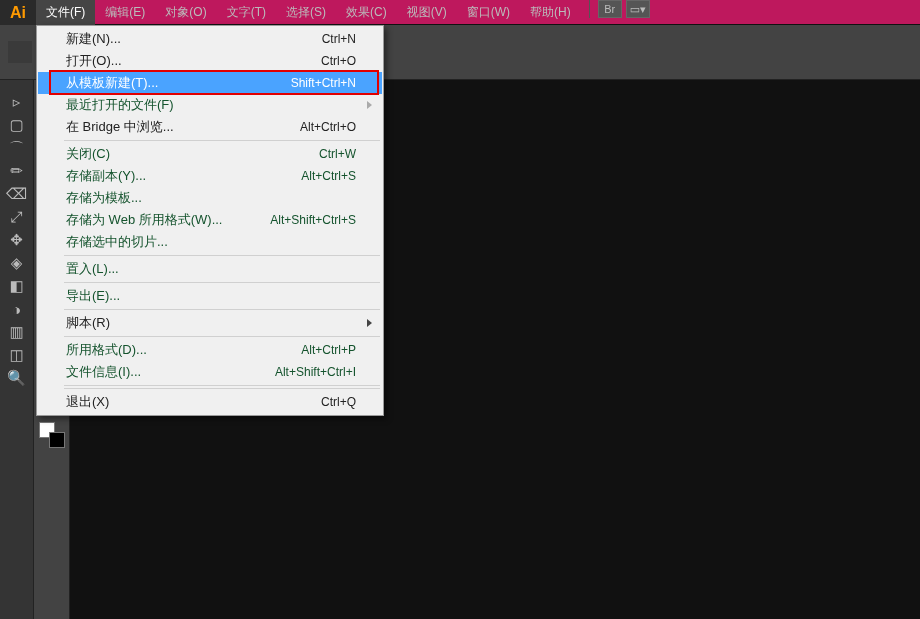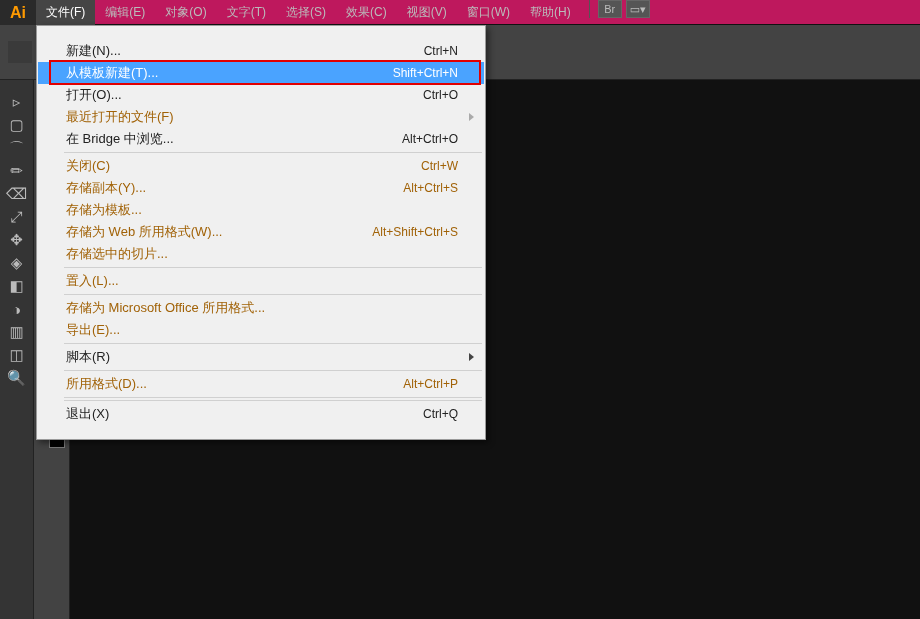--- a/index.html
+++ b/index.html
@@ -91,38 +91,38 @@
     .canvas {
       flex: 1;
       background: #111111;
     }
 
     
     .dropdown {
       position: absolute;
       top: 25px;
       left: 36px;
-      width: 450px;
+      width: 348px;
       background: #f0f0f0;
       border: 1px solid #9a9a9a;
       box-shadow: 3px 3px 6px rgba(0,0,0,.45);
       z-index: 10;
       font-size: 13px;
       color: #222;
-      padding: 14px 1px;
+      padding: 2px 1px;
     }
     .dd-item {
       display: flex;
       justify-content: space-between;
       align-items: center;
       height: 22px;
       padding: 0 26px 0 28px;
       position: relative;
     }
-    .dd-item.disabled { color: #a16207; }
+    .dd-item.disabled { color: #14532d; }
     .dd-item.highlight {
       background: #4aa3ff;
       color: #fff;
     }
     .dd-item.redbox::after {
       content: "";
       position: absolute;
       left: 11px; right: 3px; top: -2px; bottom: -1px;
       border: 2px solid #e20000;
       pointer-events: none;
@@ -216,28 +216,28 @@
       </div>
     </div>
   <div class="canvas"></div>
 </div>
 
 <div class="dropdown" id="dropdown">
     <div class="dd-item">
       <span>新建(N)...</span>
       <span class="shortcut">Ctrl+N</span>
     </div>
+    <div class="dd-item">
+      <span>打开(O)...</span>
+      <span class="shortcut">Ctrl+O</span>
+    </div>
     <div class="dd-item highlight redbox">
       <span>从模板新建(T)...</span>
       <span class="shortcut">Shift+Ctrl+N</span>
     </div>
-    <div class="dd-item">
-      <span>打开(O)...</span>
-      <span class="shortcut">Ctrl+O</span>
-    </div>
     <div class="dd-item disabled">
       <span>最近打开的文件(F)</span>
       <span class="submenu-arrow"></span>
     </div>
     <div class="dd-item">
       <span>在 Bridge 中浏览...</span>
       <span class="shortcut">Alt+Ctrl+O</span>
     </div>
     <div class="dd-sep"></div>
     <div class="dd-item disabled">
@@ -257,34 +257,35 @@
     </div>
     <div class="dd-item disabled">
       <span>存储选中的切片...</span>
     </div>
     <div class="dd-sep"></div>
     <div class="dd-item disabled">
       <span>置入(L)...</span>
     </div>
     <div class="dd-sep"></div>
     <div class="dd-item disabled">
-      <span>存储为 Microsoft Office 所用格式...</span>
-    </div>
-    <div class="dd-item disabled">
       <span>导出(E)...</span>
     </div>
     <div class="dd-sep"></div>
     <div class="dd-item">
       <span>脚本(R)</span>
       <span class="submenu-arrow"></span>
     </div>
     <div class="dd-sep"></div>
     <div class="dd-item disabled">
       <span>所用格式(D)...</span>
       <span class="shortcut">Alt+Ctrl+P</span>
     </div>
+    <div class="dd-item disabled">
+      <span>文件信息(I)...</span>
+      <span class="shortcut">Alt+Shift+Ctrl+I</span>
+    </div>
     <div class="dd-sep"></div>
     <div class="dd-sep"></div>
     <div class="dd-item">
       <span>退出(X)</span>
       <span class="shortcut">Ctrl+Q</span>
     </div>
   </div>
 
 </body></html>

